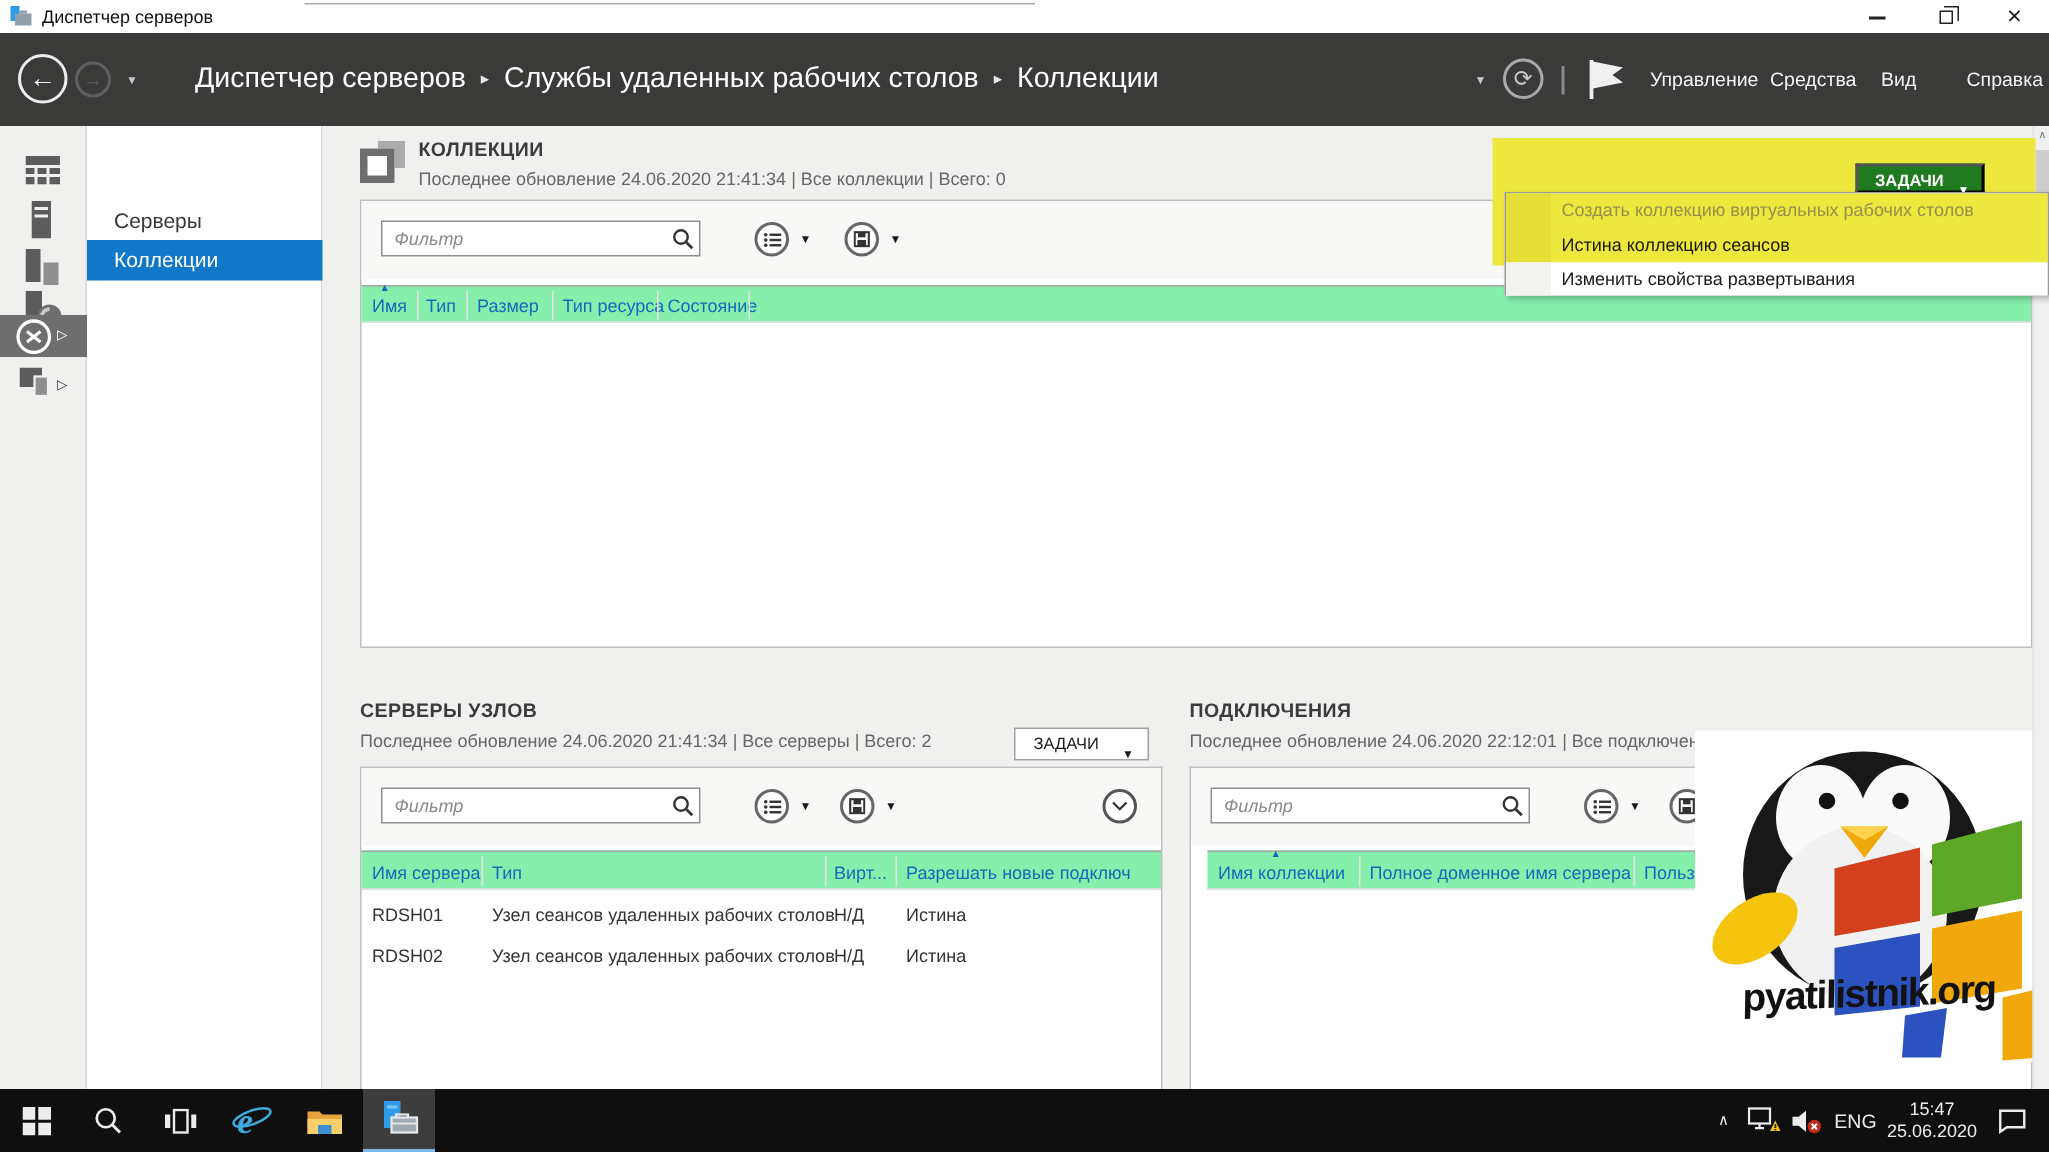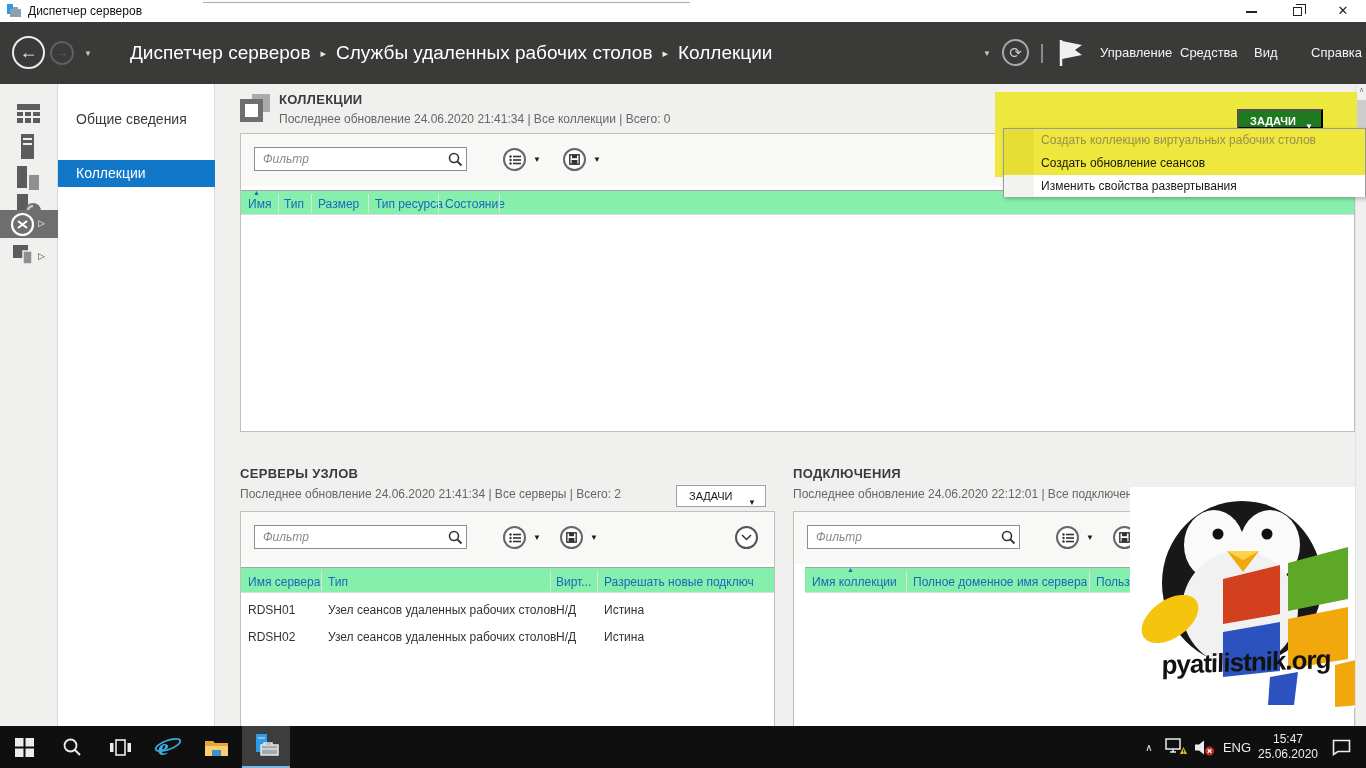--- a/index.html
+++ b/index.html
@@ -185,21 +185,21 @@
         <svg width="22" height="21">
             <rect x="0" y="0" width="15" height="13" fill="#5C5C5C"></rect>
             <rect x="10" y="6" width="9" height="13" fill="#8F8F8F" stroke="#F0F0EF" stroke-width="1.5"></rect>
           </svg>
       </span>
       <span class="expand-arrow" style="left:38px;top:9px;color:#3A3A3A;">▷</span>
     </div>
   </div>
 
   <div class="navpanel">
-    <div class="navpanel-item" style="top:22px;">Общие сведения</div>
+    <div class="navpanel-item" style="top:50px;">Серверы</div>
     <div class="navpanel-item sel" style="top:76px;">Коллекции</div>
   </div>
 
   <span class="abs" style="left:252px;top:94px;width:18px;height:18px;background:#ABABAB;"></span>
   <span class="abs" style="left:240px;top:99px;width:23px;height:23px;background:#FFF;border:5px solid #6E6E6E;"></span>
   <div class="tile-title" style="left:279px;top:92px;">КОЛЛЕКЦИИ</div>
   <div class="tile-sub" style="left:279px;top:112px;">Последнее обновление 24.06.2020 21:41:34 | Все коллекции  | Всего: 0</div>
 
   <div class="tile-box" style="left:240px;top:133px;width:1115px;height:299px;">
     <div class="tile-toolbar" style="left:0;top:0;width:1113px;height:52px;"></div>
@@ -250,21 +250,21 @@
     <span>ЗАДАЧИ</span>
     <span class="dd-caret" style="position:absolute;">▼</span>
   </button>
   <div class="ctx-menu">
     <div class="ctx-item ctx-hl" style="color:#95914C;">
       <span class="gutter"></span>
       <span>Создать коллекцию виртуальных рабочих столов</span>
     </div>
     <div class="ctx-item ctx-hl" style="color:#1A1A00;">
       <span class="gutter"></span>
-      <span>Создать обновление сеансов</span>
+      <span>Истина коллекцию сеансов</span>
     </div>
     <div class="ctx-item ctx-normal">
       <span class="gutter"></span>
       <span>Изменить свойства развертывания</span>
     </div>
   </div>
 
   <div class="tile-title" style="left:240px;top:466px;">СЕРВЕРЫ УЗЛОВ</div>
   <div class="tile-sub" style="left:240px;top:487px;">Последнее обновление 24.06.2020 21:41:34 | Все серверы  | Всего: 2</div>
   <button class="tasks-btn-light" style="left:676px;top:485px;">

